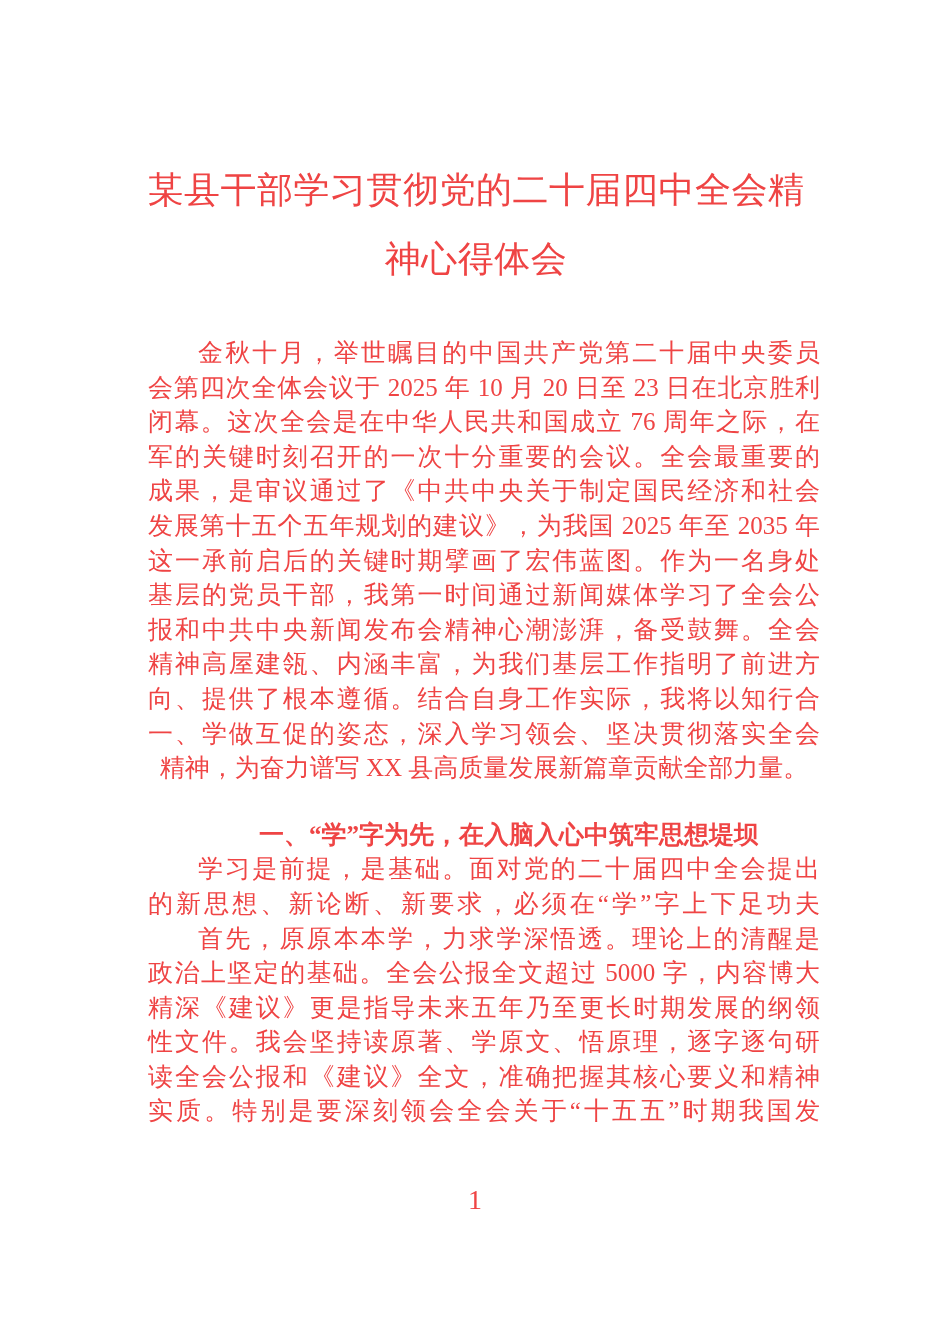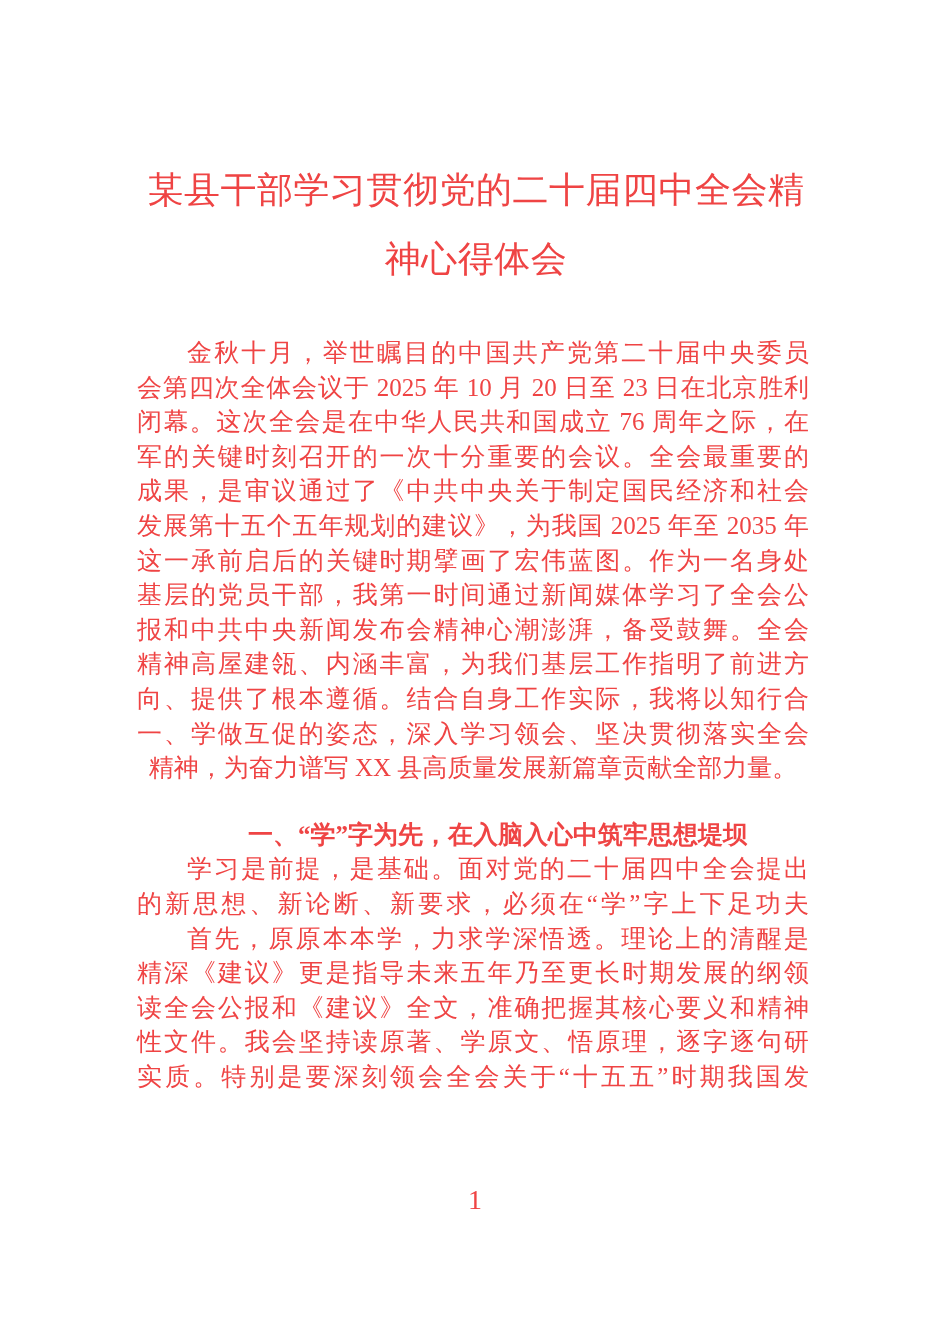--- a/index.html
+++ b/index.html
@@ -23,21 +23,21 @@
     width: 676px;
     text-align: center;
     font-size: 36px;
     line-height: 69px;
     font-weight: 400;
     letter-spacing: 0.5px;
   }
   .doc-body {
     position: absolute;
     top: 336px;
-    left: 137px;
+    left: 148px;
     width: 672px;
     font-size: 25px;
     line-height: 34.6px;
     text-align: left;
   }
   .para { margin: 0; padding: 0; }
   .para.heading { font-weight: 700; margin-top: 32px; }
   .line {
     white-space: nowrap;
     text-align: center;
@@ -86,22 +86,23 @@
       </div>
       <div class="para heading">
         <div class="line first">一、“学”字为先，在入脑入心中筑牢思想堤坝</div>
       </div>
       <div class="para">
         <div class="line first full">学习是前提，是基础。面对党的二十届四中全会提出</div>
         <div class="line full">的新思想、新论断、新要求，必须在“学”字上下足功夫</div>
       </div>
       <div class="para">
         <div class="line first full">首先，原原本本学，力求学深悟透。理论上的清醒是</div>
+        <div class="line full">政治上坚定的基础。全会公报全文超过 5000 字，内容博大</div>
         <div class="line full">精深《建议》更是指导未来五年乃至更长时期发展的纲领</div>
+        <div class="line full">性文件。我会坚持读原著、学原文、悟原理，逐字逐句研</div>
         <div class="line full">读全会公报和《建议》全文，准确把握其核心要义和精神</div>
-        <div class="line full">性文件。我会坚持读原著、学原文、悟原理，逐字逐句研</div>
         <div class="line full">实质。特别是要深刻领会全会关于“十五五”时期我国发</div>
       </div>
     </div>
 
   <div class="page-number">1</div>
 
 </div>
 
 </body></html>

